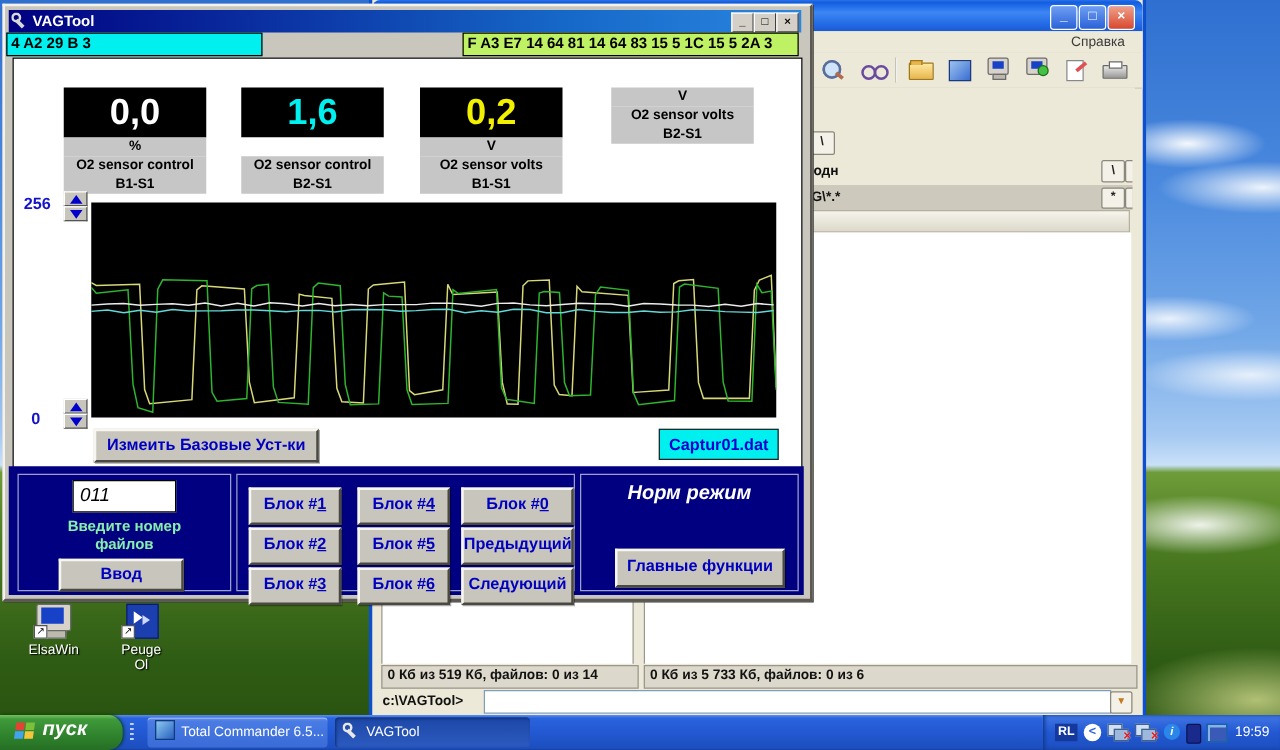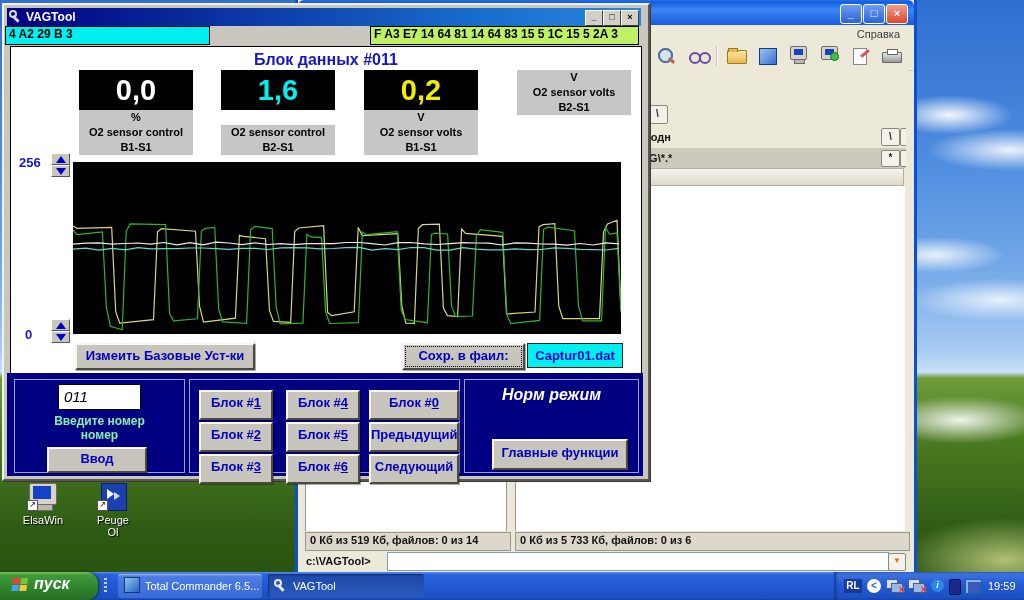--- a/index.html
+++ b/index.html
@@ -59,21 +59,21 @@
   #vt-title{left:3px;top:3px;width:634px;height:18px;
     background:linear-gradient(90deg,#000080,#1668c8 70%,#2a86e0);color:#fff;
     font-size:12px;font-weight:bold;line-height:18px;}
   .cbtn{position:absolute;top:2px;width:16px;height:14px;background:#d4d0c8;
     border:1px solid;border-color:#fff #404040 #404040 #fff;
     font-size:9px;font-weight:bold;color:#000;text-align:center;line-height:12px;}
   .hexbar{position:absolute;top:21px;height:17px;border:1px solid #000;
     font-size:12px;font-weight:bold;color:#000;line-height:15px;padding-left:3px;white-space:nowrap;}
   #vt-main{left:6px;top:41px;width:630px;height:327px;background:#fff;border:1px solid #000;}
   #vt-panel-title{width:100%;top:4px;text-align:center;color:#1515c8;font-size:16px;font-weight:bold;}
-  .dispgrp{position:absolute;top:23px;width:114px;text-align:center;margin-left:28px;}
+  .dispgrp{position:absolute;top:23px;width:114px;text-align:center;}
   .dispval{height:40px;background:#000;font-size:29px;font-weight:bold;line-height:40px;font-family:"Liberation Sans",sans-serif;}
   .dispunit{height:15px;background:#c6c6c6;font-size:11px;font-weight:bold;color:#000;line-height:15px;}
   .dispunit.none{background:#fff;}
   .displbl{background:#c6c6c6;font-size:11px;font-weight:bold;color:#000;line-height:15px;padding:0 1px;}
   .axislbl{position:absolute;color:#1515c8;font-size:13px;font-weight:bold;}
   .spinner{position:absolute;width:19px;height:24px;}
   .spinbtn{width:19px;height:12px;background:#c8c5bd;border:1px solid;border-color:#fff #555 #555 #fff;
     box-sizing:border-box;position:relative;}
   .spinbtn .tri{position:absolute;left:4px;}
   .tri-up{top:3px;border-left:5px solid transparent;border-right:5px solid transparent;border-bottom:6px solid #0000cc;}
@@ -242,21 +242,20 @@
         <rect x="5" y="5" width="8" height="3" fill="#d8d8d8" transform="rotate(45 5 5)"></rect>
       </svg><span>VAGTool</span>
       <div class="cbtn" style="right:38px;">_</div>
       <div class="cbtn" style="right:20px;">□</div>
       <div class="cbtn" style="right:2px;">×</div>
     </div>
     <div class="hexbar" style="left:1px;width:200px;background:#00f0f0;">4 A2 29 B 3</div>
     <div class="hexbar" style="left:366px;width:264px;background:#bef264;">F A3 E7 14 64 81 14 64 83 15 5 1C 15 5 2A 3</div>
 
     <div class="abs" id="vt-main">
-      <div class="abs" id="vt-panel-title">Блок данных #011</div>
 
       <div class="dispgrp" style="left:40px;">
         <div class="dispval" style="color: rgb(255, 255, 255);">0,0</div>
         <div class="dispunit">%</div>
         <div class="displbl">
           <div>O2 sensor control</div>
             <div>B1-S1</div>
         </div>
       </div>
       <div class="dispgrp" style="left:182px;">
@@ -303,29 +302,28 @@
       </div>
 
       <svg class="abs" id="vt-graph" viewBox="0 0 548 172">
           <polyline points="0.0,64.1 4.0,66.3 38.7,65.4 42.7,149.7 46.7,161.0 80.5,157.7 84.5,69.9 88.5,66.7 122.5,69.2 126.5,143.8 130.5,160.1 162.4,156.2 166.4,73.3 170.4,74.4 192.5,76.7 196.5,148.7 200.5,159.4 217.7,160.4 221.7,69.2 225.7,66.0 250.6,63.6 254.6,150.5 258.6,153.7 281.2,149.8 285.2,65.4 289.2,73.6 324.8,71.7 328.8,143.7 332.8,161.2 341.4,161.3 345.4,66.6 349.4,62.7 366.4,62.1 370.4,146.0 374.4,153.6 384.6,154.5 388.6,67.0 392.6,71.4 429.5,74.3 433.5,152.0 437.5,151.7 462.0,150.0 466.0,64.8 470.0,62.6 481.8,61.7 485.8,144.1 489.8,156.7 526.5,156.7 530.5,70.1 534.5,62.0 544.0,58.3 548.0,148.0" fill="none" stroke="#d8d878" stroke-width="1.2"></polyline>
           <polyline points="0.0,68.0 4.0,72.6 29.4,69.8 33.4,145.3 37.4,164.2 49.2,167.8 53.2,69.3 57.2,61.9 92.6,62.6 96.6,151.8 100.6,158.9 124.4,156.8 128.4,69.0 132.4,66.4 141.7,65.5 145.7,147.5 149.7,159.9 173.6,161.3 177.6,68.1 181.6,64.5 199.2,66.6 203.2,145.5 207.2,161.8 229.9,161.1 233.9,72.3 237.9,74.9 248.6,75.6 252.6,149.8 256.6,161.5 285.4,160.7 289.4,69.8 293.4,72.7 324.2,69.7 328.2,148.2 332.2,157.5 354.4,160.7 358.4,72.4 362.4,71.2 374.6,72.0 378.6,144.1 382.6,154.6 399.4,154.0 403.4,73.7 407.4,67.7 429.8,70.3 433.8,152.5 437.8,161.7 466.6,158.4 470.6,67.6 474.6,65.2 501.5,68.7 505.5,143.6 509.5,158.8 528.5,158.9 532.5,65.4 536.5,72.2 544.0,70.9 548.0,149.9" fill="none" stroke="#2eb42e" stroke-width="1.2"></polyline>
           <polyline points="0.0,87.1 13.0,86.1 26.0,88.1 39.0,86.3 52.0,87.8 65.0,85.7 78.0,86.8 91.0,86.7 104.0,86.6 117.0,86.0 130.0,86.0 143.0,86.6 156.0,87.3 169.0,86.3 182.0,86.3 195.0,87.5 208.0,85.8 221.0,85.6 234.0,85.8 247.0,86.9 260.0,86.5 273.0,85.6 286.0,85.4 299.0,88.2 312.0,86.7 325.0,87.7 338.0,85.5 351.0,85.6 364.0,88.1 377.0,88.1 390.0,85.7 403.0,87.1 416.0,87.9 429.0,87.9 442.0,86.9 455.0,87.7 468.0,87.5 481.0,85.9 494.0,86.3 507.0,87.3 520.0,87.7 533.0,88.0 546.0,86.4" fill="none" stroke="#62d8d8" stroke-width="1.2"></polyline>
           <polyline points="0.0,82.1 13.0,81.2 26.0,80.8 39.0,82.2 52.0,81.5 65.0,81.0 78.0,82.1 91.0,80.5 104.0,82.8 117.0,80.7 130.0,82.8 143.0,80.2 156.0,81.0 169.0,82.7 182.0,80.8 195.0,82.5 208.0,81.7 221.0,82.6 234.0,81.7 247.0,81.7 260.0,81.7 273.0,80.5 286.0,80.5 299.0,81.6 312.0,83.0 325.0,80.7 338.0,80.5 351.0,81.9 364.0,82.5 377.0,81.6 390.0,80.7 403.0,81.0 416.0,81.2 429.0,83.0 442.0,80.9 455.0,81.2 468.0,82.0 481.0,82.1 494.0,83.1 507.0,81.5 520.0,83.0 533.0,80.9 546.0,81.9" fill="none" stroke="#ececec" stroke-width="1.2"></polyline>
         </svg>
 
       <div class="vbtn" style="left:64px;top:296px;width:176px;height:23px;line-height:21px;">Измеить Базовые Уст-ки</div>
-      <div class="vbtn focus" style="left:391px;top:296px;width:119px;height:23px;line-height:21px;">Сохр. в фаил:</div>
       <div class="abs" id="vt-capture" style="left:516px;top:296px;width:94px;height:23px;line-height:23px;">Captur01.dat</div>
     </div>
 
     <div class="abs" id="vt-navy">
       <div class="navysec" style="left:7px;width:169px;">
         <div id="vt-blockinput" style="left:43px;top:4px;width:76px;height:24px;font-style:italic;">011</div>
         <div class="navylbl" style="top:34px;">Введите номер</div>
-        <div class="navylbl" style="top:48px;">номер</div>
+        <div class="navylbl" style="top:48px;">файлов</div>
         <div class="vbtn" style="left:32px;top:67px;width:96px;height:22px;line-height:19px;">Ввод</div>
       </div>
       <div class="navysec" style="left:182px;width:269px;">
         <div class="abs" id="vt-blockgrid" style="left:0;top:0;width:269px;height:92px;">
             <div class="vbtn blockbtn" style="left: 9px; top: 10px; width: 70px;">Блок #<u>1</u></div>
             <div class="vbtn blockbtn" style="left: 96px; top: 10px; width: 70px;">Блок #<u>4</u></div>
             <div class="vbtn blockbtn" style="left: 179px; top: 10px; width: 86px;">Блок #<u>0</u></div>
             <div class="vbtn blockbtn" style="left: 9px; top: 42px; width: 70px;">Блок #<u>2</u></div>
             <div class="vbtn blockbtn" style="left: 96px; top: 42px; width: 70px;">Блок #<u>5</u></div>
             <div class="vbtn blockbtn" style="left: 179px; top: 42px; width: 86px;">Предыдущий</div>

